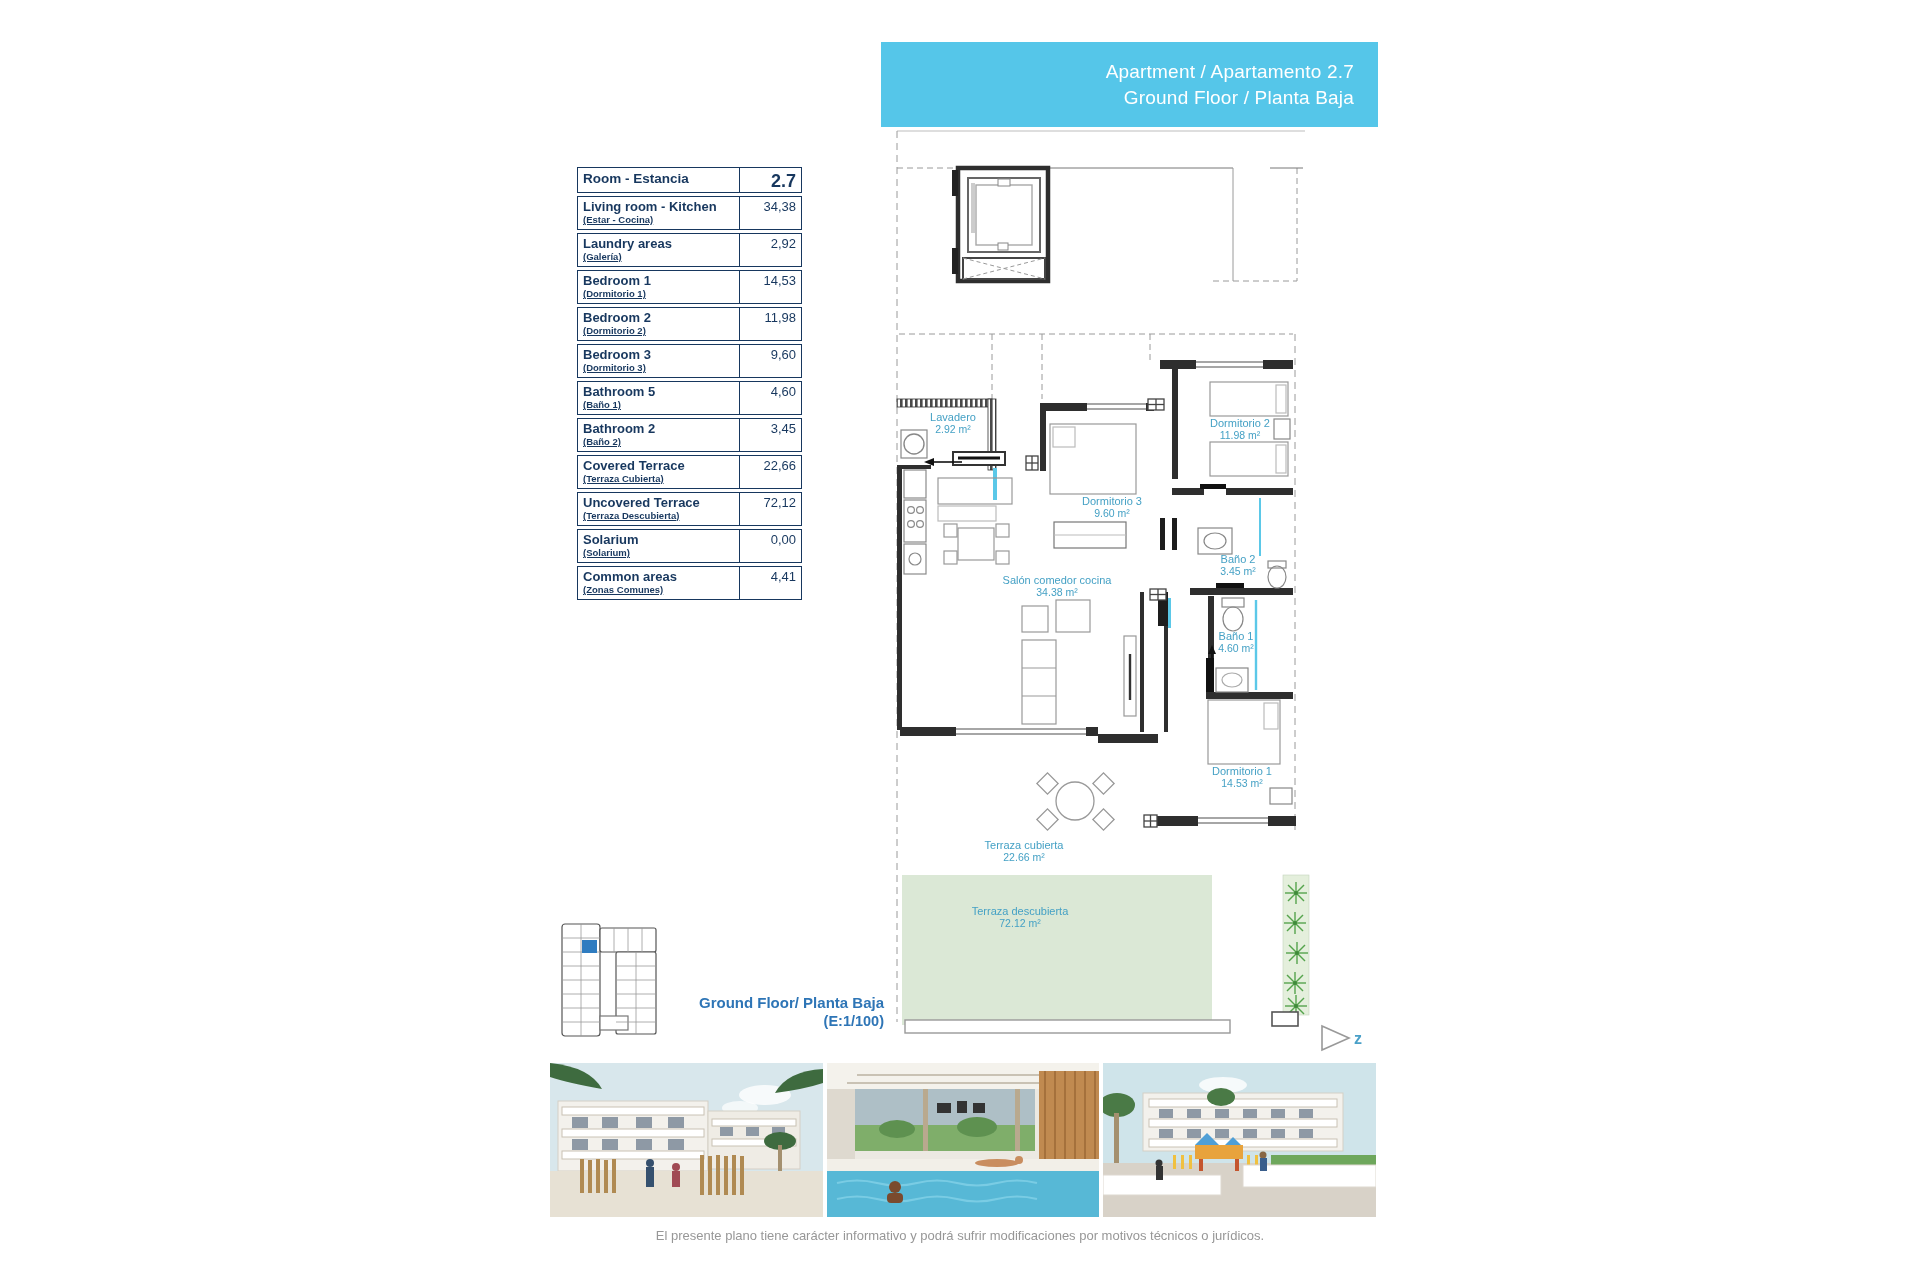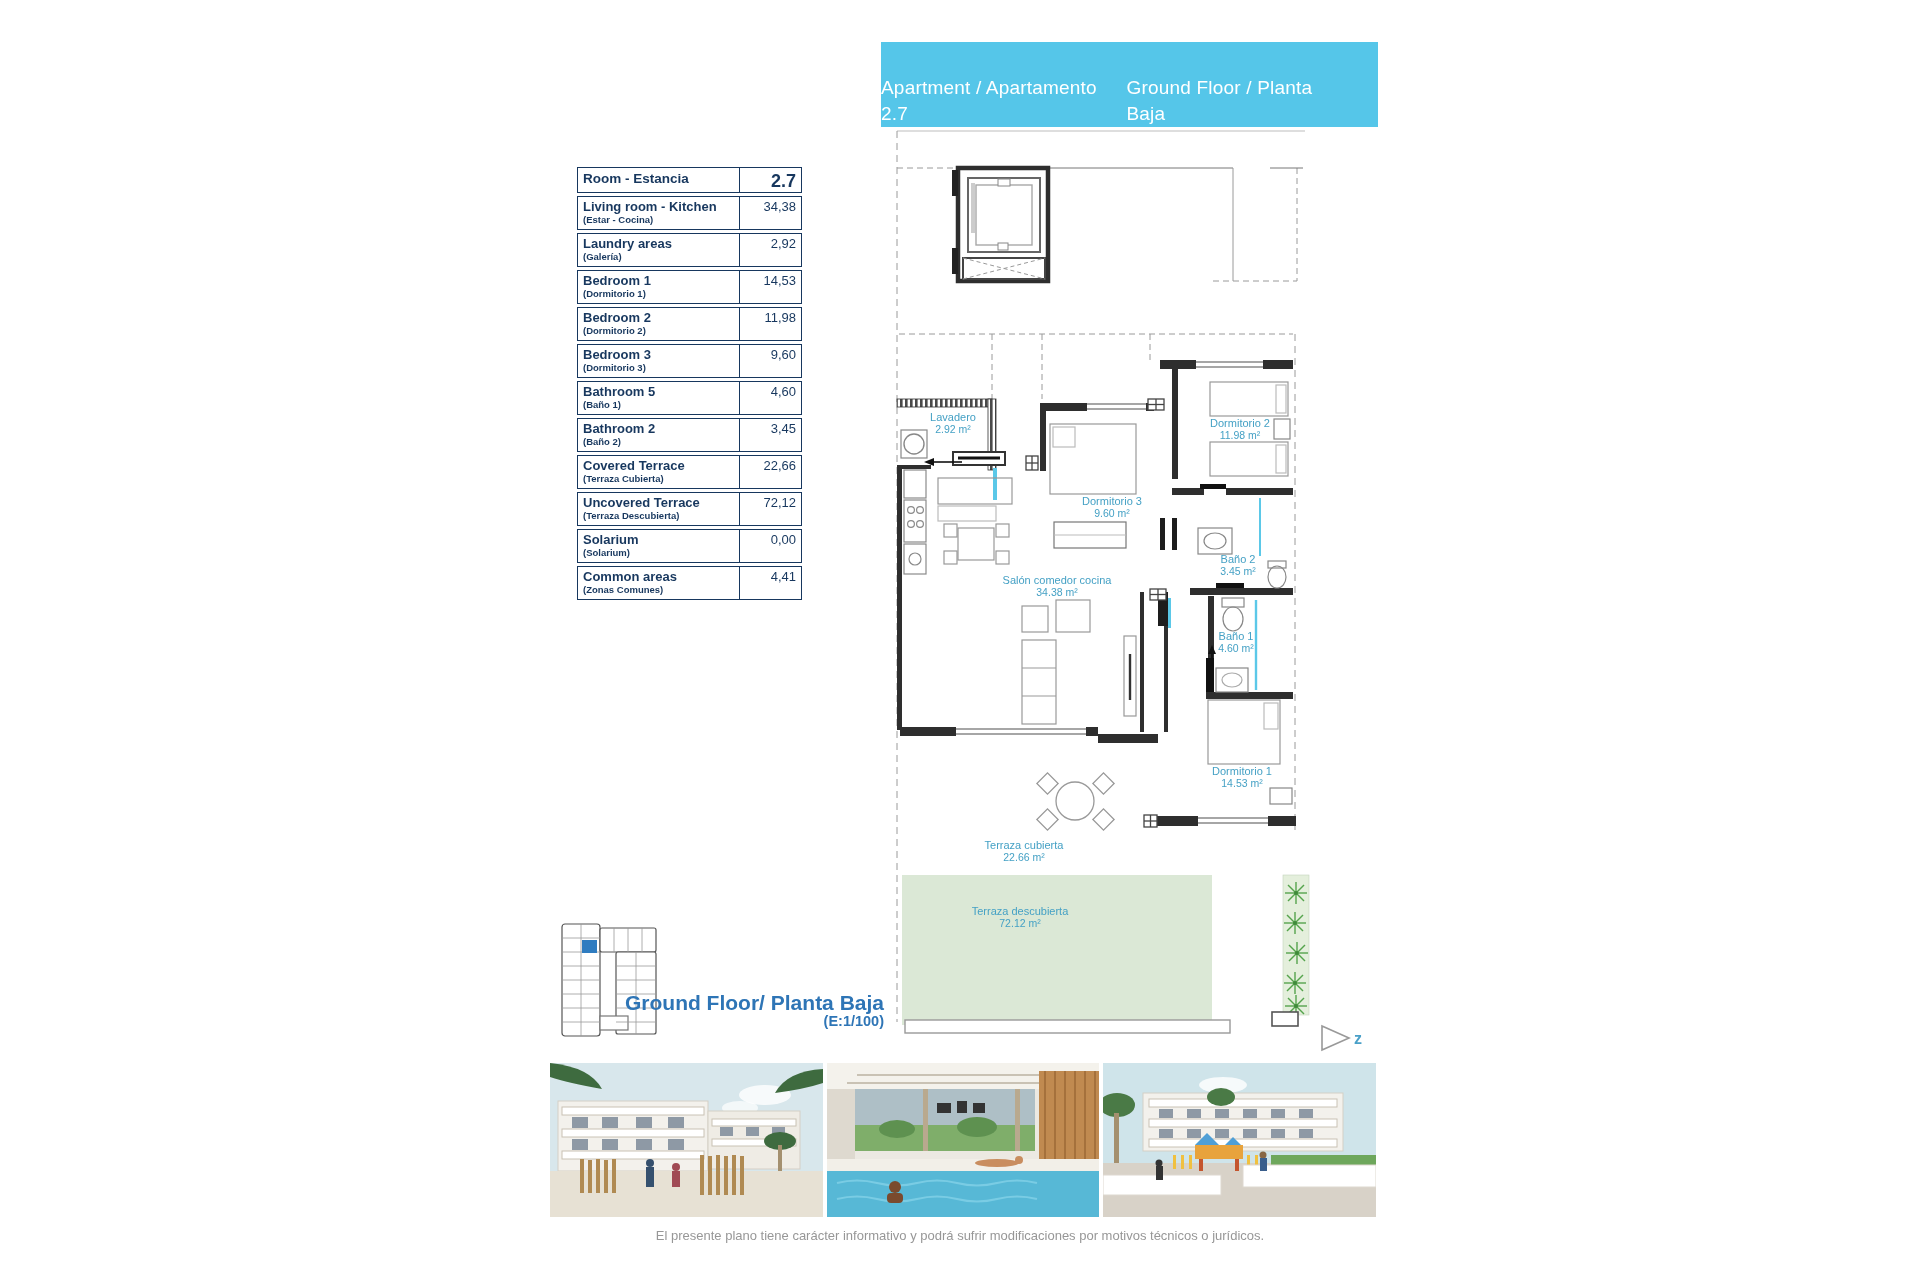--- a/index.html
+++ b/index.html
@@ -1,45 +1,45 @@
 <!DOCTYPE html>
 <html><head>
 <meta charset="utf-8">
 <style>
   html,body{margin:0;padding:0;background:#fff;}
   .page{position:relative;width:1920px;height:1280px;background:#fff;overflow:hidden;
         font-family:"Liberation Sans",sans-serif;}
   
   .banner{position:absolute;left:881px;top:42px;width:497px;height:85px;display:flex;
-          justify-content:center;align-items:flex-end;padding-right:24px;
+          flex-direction:column;justify-content:center;align-items:flex-end;padding-right:24px;
           box-sizing:border-box;}
   .banner div{color:#fff;font-size:19px;line-height:26px;font-weight:400;letter-spacing:.2px;}
   
   .stable{position:absolute;left:577px;top:167px;width:225px;color:#17375e;}
   .trow{display:flex;border:1.6px solid #17375e;background:#fff;margin-top:3px;box-sizing:border-box;}
   .trow:first-child{margin-top:0;}
   .tname{flex:1;padding:2px 4px 3px 5px;}
   .tval{width:62px;border-left:1.6px solid #17375e;text-align:right;padding:2px 5px 0 0;
         font-size:13px;box-sizing:border-box;}
   .tname .main{font-size:13px;font-weight:bold;line-height:15px;}
-  .tname .sub{font-size:9.5px;font-weight:bold;line-height:12px;}
+  .tname .sub{font-size:9.5px;font-weight:bold;line-height:12px;text-decoration:underline;}
   .hrow .tname{font-size:13.5px;font-weight:bold;padding-top:3px;padding-bottom:4px;}
   .hrow .tval{font-weight:bold;font-size:18px;padding-top:3px;}
   .totrow{margin-top:4px;}
   .totrow .main{font-size:15.5px;line-height:19px;padding-top:2px;}
   .totrow .tval{font-size:16px;font-weight:bold;display:flex;align-items:center;justify-content:flex-end;padding:0 4px 0 0;}
   
   .plan{position:absolute;left:880px;top:120px;width:500px;height:945px;}
   svg text{font-family:"Liberation Sans",sans-serif;}
   .roomlbl{fill:#45a1c5;font-size:11px;text-anchor:middle;}
   .roomarea{fill:#45a1c5;font-size:10.5px;text-anchor:middle;}
   
   .keyplan{position:absolute;left:556px;top:922px;width:106px;height:120px;}
   .caption{position:absolute;left:560px;top:994px;width:324px;text-align:right;color:#2e75b6;}
-  .caption .c1{font-size:21px;font-weight:bold;line-height:18px;}
+  .caption .c1{font-size:15px;font-weight:bold;line-height:18px;}
   .caption .c2{font-size:14.5px;font-weight:bold;line-height:18px;}
   
   .photos{position:absolute;left:550px;top:1063px;width:826px;height:154px;display:flex;gap:4px;}
   .photos svg{display:block;}
   
   .disclaimer{position:absolute;left:0;top:1228px;width:1920px;text-align:center;
               color:#979797;font-size:13px;}
 </style>
 </head>
 <body>

